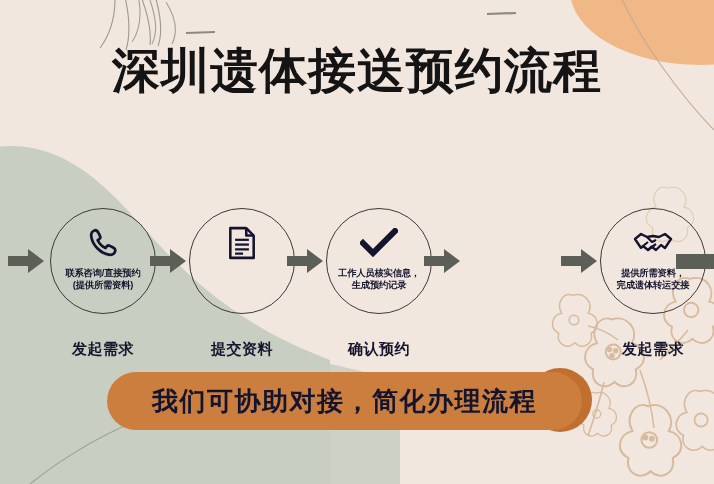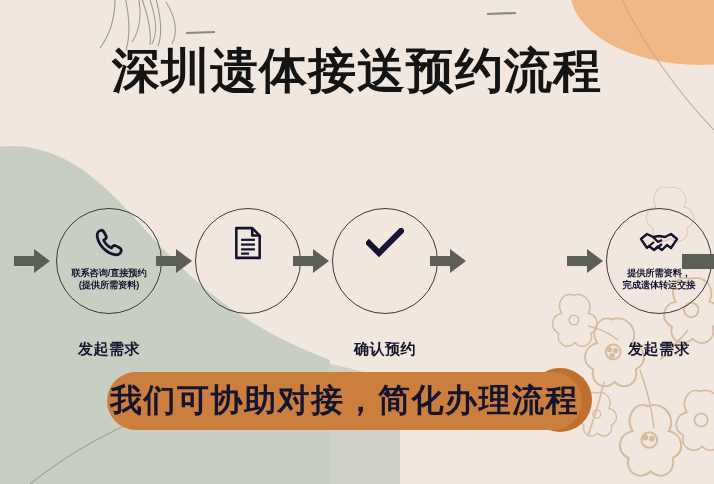--- a/index.html
+++ b/index.html
@@ -42,21 +42,21 @@
     color: #141414;
     letter-spacing: 1px;
     font-family: "Liberation Serif", "DejaVu Serif", serif;
     white-space: nowrap;
     z-index: 6;
   }
 
   
   .flow {
     position: absolute;
-    left: 16px;
+    left: 10px;
     top: 208px;
     width: 568px;
     height: 150px;
     z-index: 6;
   }
   .step {
     position: absolute;
     top: 0;
     width: 130px;
     height: 150px;
@@ -129,21 +129,21 @@
     width: 475px;
     height: 58px;
     background: #cb7e3e;
     border-radius: 29px;
     display: flex;
     align-items: center;
     justify-content: center;
     z-index: 7;
   }
   .banner-text {
-    font-size: 32px;
+    font-size: 26px;
     font-weight: 700;
     color: #14142e;
     letter-spacing: 1.5px;
     font-family: "Liberation Sans", "DejaVu Sans", sans-serif;
     white-space: nowrap;
   }
 </style>
 </head>
 <body>
 
@@ -286,34 +286,39 @@
           <svg width="32" height="34" viewBox="0 0 28 32">
             <path d="M3,2 L18,2 L25,9 L25,30 L3,30 Z" fill="none" stroke="#14142e" stroke-width="2.4" stroke-linejoin="round"></path>
             <path d="M18,2 L18,9 L25,9" fill="none" stroke="#14142e" stroke-width="2.4" stroke-linejoin="round"></path>
             <line x1="7.5" y1="13" x2="20.5" y2="13" stroke="#14142e" stroke-width="2.1"></line>
             <line x1="7.5" y1="17.5" x2="20.5" y2="17.5" stroke="#14142e" stroke-width="2.1"></line>
             <line x1="7.5" y1="22" x2="20.5" y2="22" stroke="#14142e" stroke-width="2.1"></line>
             <line x1="7.5" y1="26" x2="15" y2="26" stroke="#14142e" stroke-width="2.1"></line>
           </svg>
         </div>
       </div>
+      <div class="step-label">提交资料</div>
     </div>
 
     <div class="arrow" style="left:277px;">
       <svg width="36" height="26" viewBox="0 0 36 26">
         <path d="M0,8 L20,8 L20,1 L36,13 L20,25 L20,18 L0,18 Z" fill="#5b5f58"></path>
       </svg>
     </div>
 
     <div class="step" style="left:304px;">
       <div class="circle">
         <div class="icon-wrap">
           <svg width="38" height="30" viewBox="0 0 38 30">
             <path d="M3,15 L13,25 L35,3" fill="none" stroke="#14142e" stroke-width="6" stroke-linecap="square" stroke-linejoin="miter"></path>
           </svg>
+        </div>
+        <div class="circle-text">
+          <div>工作人员核实信息，</div>
+          <div>生成预约记录</div>
         </div>
       </div>
       <div class="step-label">确认预约</div>
     </div>
 
     <div class="arrow" style="left:414px;">
       <svg width="36" height="26" viewBox="0 0 36 26">
         <path d="M0,8 L20,8 L20,1 L36,13 L20,25 L20,18 L0,18 Z" fill="#5b5f58"></path>
       </svg>
     </div>

